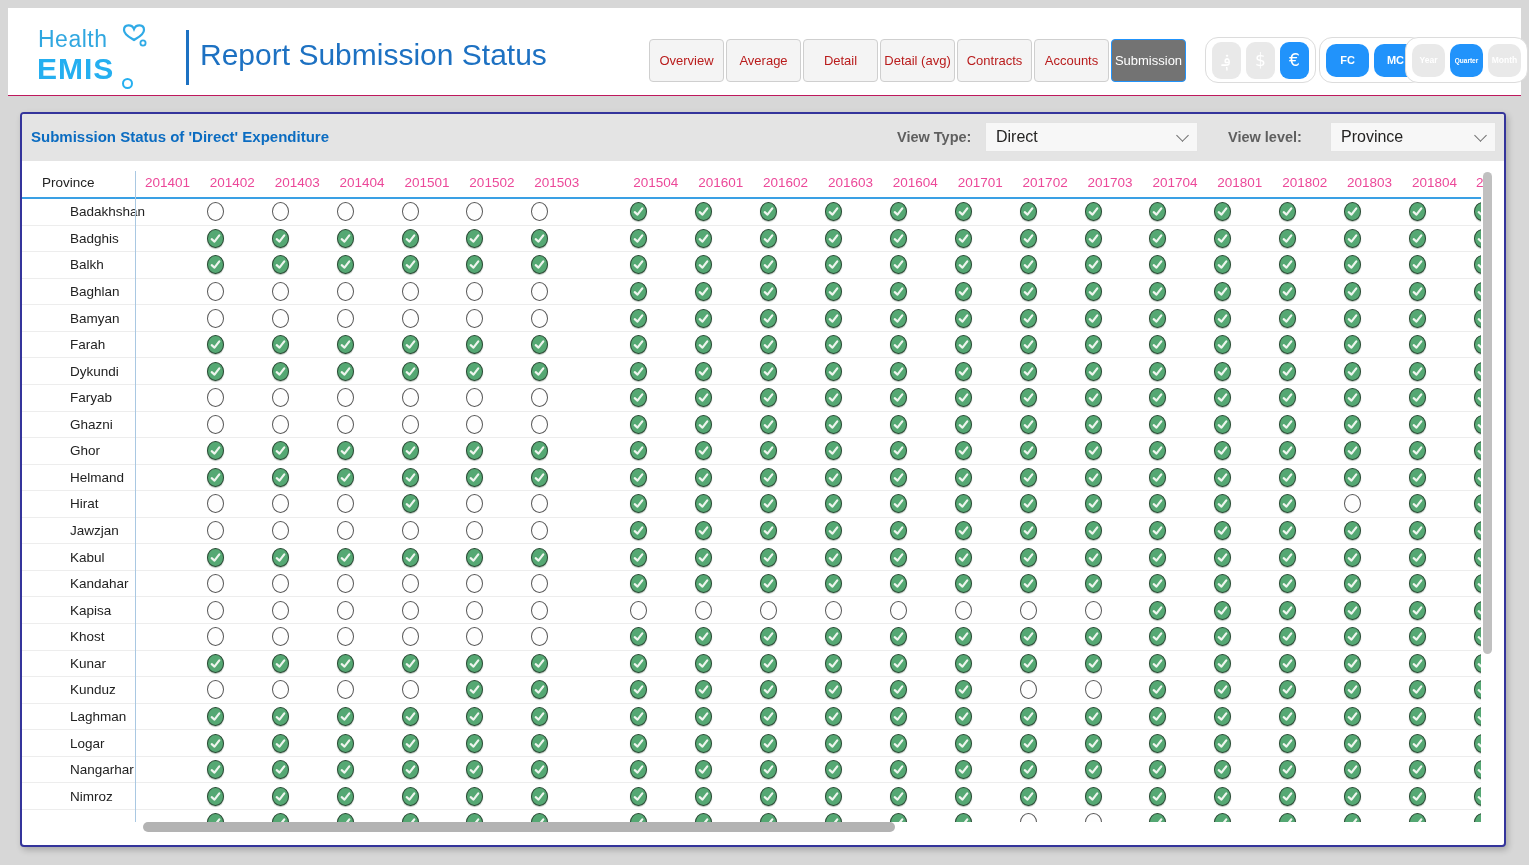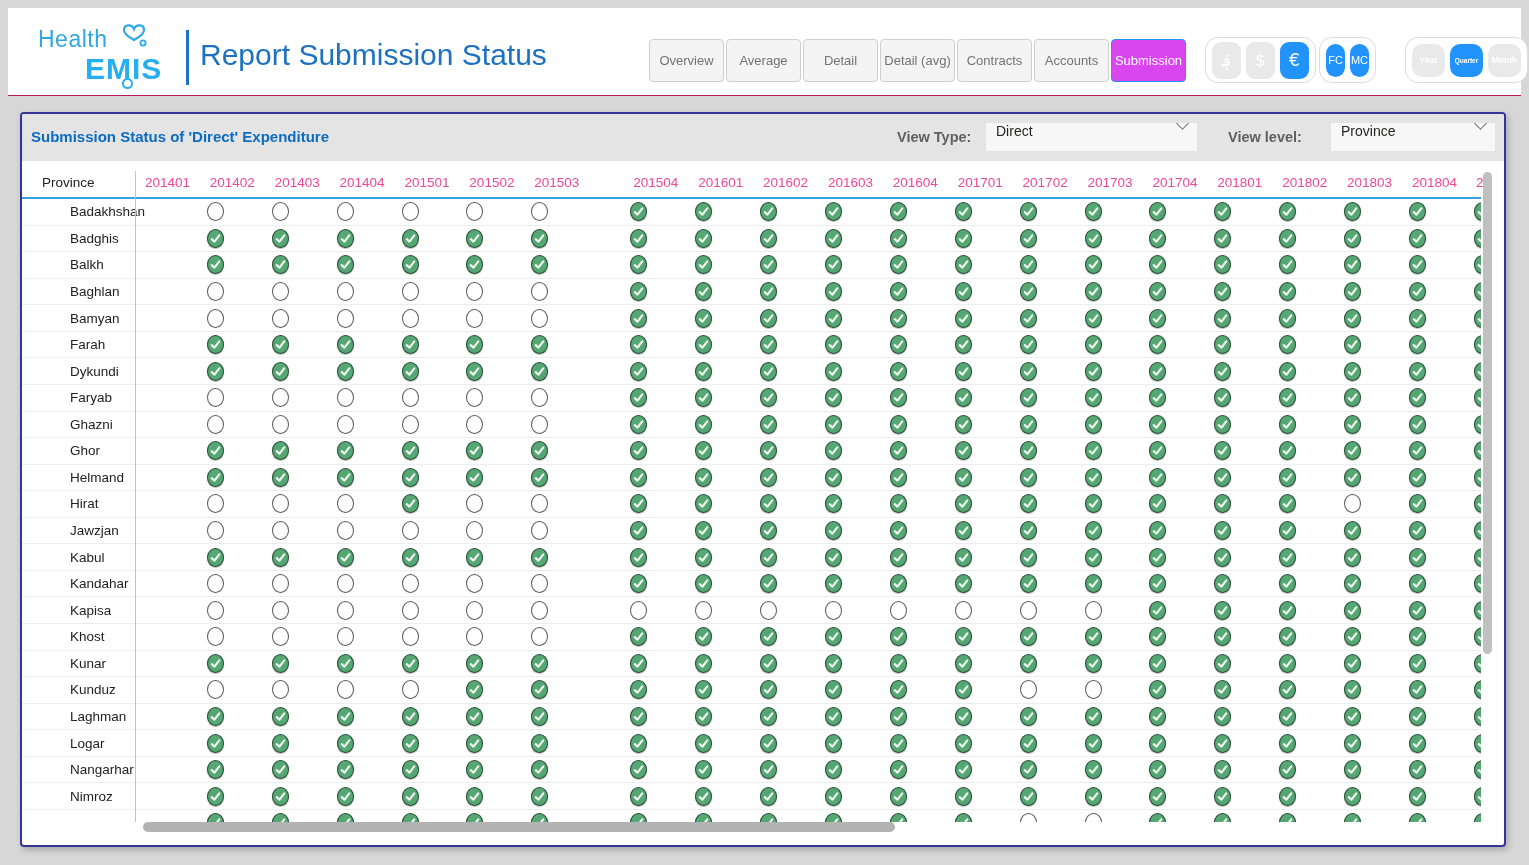--- a/index.html
+++ b/index.html
@@ -4,52 +4,52 @@
 <style>
   html,body{margin:0;padding:0;}
   body{
     width:1529px;height:865px;position:relative;overflow:hidden;
     background:#d7d7d7;font-family:"Liberation Sans",sans-serif;
   }
   
   .top-bar{position:absolute;left:8px;top:8px;width:1513px;height:87px;background:#ffffff;border-bottom:1px solid #be185d;}
   .logo-line1{position:absolute;left:30px;top:18px;font-size:23px;color:#30a7e0;letter-spacing:0.5px;}
   .logo-heart{position:absolute;left:112px;top:14px;}
-  .logo-line2{position:absolute;left:29px;top:44px;font-size:30px;font-weight:bold;color:#25aff0;letter-spacing:1px;margin-left:48px;}
+  .logo-line2{position:absolute;left:29px;top:44px;font-size:30px;font-weight:bold;color:#25aff0;letter-spacing:1px;}
   .logo-ring{position:absolute;left:114px;top:70px;width:7px;height:7px;border:2px solid #25aff0;border-radius:50%;}
   .title-divider{position:absolute;left:178px;top:22px;width:3px;height:55px;background:#1d71c2;}
   .app-title{position:absolute;left:192px;top:30px;font-size:30px;color:#1d71c2;text-align:right;}
   
   .nav{position:absolute;left:641px;top:31px;display:flex;gap:2px;}
   .nav-btn{width:75px;height:43px;background:#f4f4f4;border:1px solid #cfcfcf;border-radius:4px;
-    font-size:13px;color:#737373;display:flex;align-items:center;justify-content:center;box-sizing:border-box;cursor:pointer;}
-  .nav-btn.active{background:#d946ef;border-color:#2193fb;color:#fff;}
+    font-size:13px;color:#b91c1c;display:flex;align-items:center;justify-content:center;box-sizing:border-box;cursor:pointer;}
+  .nav-btn.active{background:#737373;border-color:#2193fb;color:#fff;}
   
   .tg{position:absolute;top:29px;height:46px;background:#fff;border:1.5px solid #dcdcdc;border-radius:13px;
     display:flex;align-items:center;padding:0 6px;box-sizing:border-box;gap:5px;}
   .tg-currency{left:1197px;}
   .tg-fcmc{left:1311px;}
   .tg-period{left:1397px;}
   .tg-btn{display:flex;align-items:center;justify-content:center;color:#fff;cursor:pointer;flex:none;}
   .tg-btn.on{background:#2193fb;}
   .tg-btn.off{background:#e9e9e9;}
   .tg-currency .tg-btn{width:29px;height:37px;border-radius:9px;font-size:17px;font-family:"DejaVu Sans","Liberation Sans",sans-serif;}
-  .tg-fcmc .tg-btn{width:19px;height:33px;border-radius:10px;font-size:11px;font-weight:normal;}
+  .tg-fcmc .tg-btn{width:43px;height:33px;border-radius:10px;font-size:11px;font-weight:bold;}
   .tg-period .tg-btn{width:33px;height:33px;border-radius:10px;font-size:8.5px;font-weight:bold;}
   .tg-period .tg-btn.on{font-size:6.5px;}
   
   .panel{position:absolute;left:20px;top:112px;width:1482px;height:731px;background:#fff;
     border:2px solid #34349b;border-radius:4px;box-shadow:2px 3px 6px rgba(0,0,0,0.22);overflow:hidden;}
   .panel-head{position:absolute;left:0;top:0;width:100%;height:63px;background:#e4e4e4;}
   .panel-title{position:absolute;left:9px;top:14px;font-size:15px;font-weight:bold;color:#0b6cc1;white-space:nowrap;}
   .filter-label{position:absolute;top:15px;font-size:14.5px;font-weight:bold;color:#5f5f5f;white-space:nowrap;}
   .fl-type{left:875px;}
   .fl-level{left:1206px;}
   .dd{position:absolute;top:8px;height:30px;background:#f7f7f7;border:1px solid #e3e3e3;box-sizing:border-box;
-    display:flex;align-items:flex-start;justify-content:space-between;padding:0 10px;font-size:14px;color:#252423;cursor:pointer;}
+    display:flex;align-items:center;justify-content:space-between;padding:0 10px;font-size:16px;color:#252423;cursor:pointer;}
   .dd-type{left:963px;width:213px;}
   .dd-level{left:1308px;width:166px;}
   .chev{width:8px;height:8px;border-right:1.6px solid #6d6d6d;border-bottom:1.6px solid #6d6d6d;transform:rotate(45deg);margin-top:-4px;}
   
   .matrix{position:absolute;left:0;top:47px;width:1482px;height:661px;background:#fff;}
   .mx-header{position:absolute;left:0;top:6px;width:1459px;height:32px;display:flex;align-items:center;
     border-bottom:2px solid #3aa0e4;box-sizing:border-box;}
   .mhprov,.mprov{width:113px;padding-left:20px;box-sizing:border-box;font-size:13.5px;color:#222;white-space:nowrap;flex:none;}
   .mhcell{width:64.9px;display:flex;justify-content:center;font-size:13.5px;color:#ec4899;flex:none;box-sizing:border-box;}
   .mhcell.wide{width:99px;justify-content:flex-start;}

